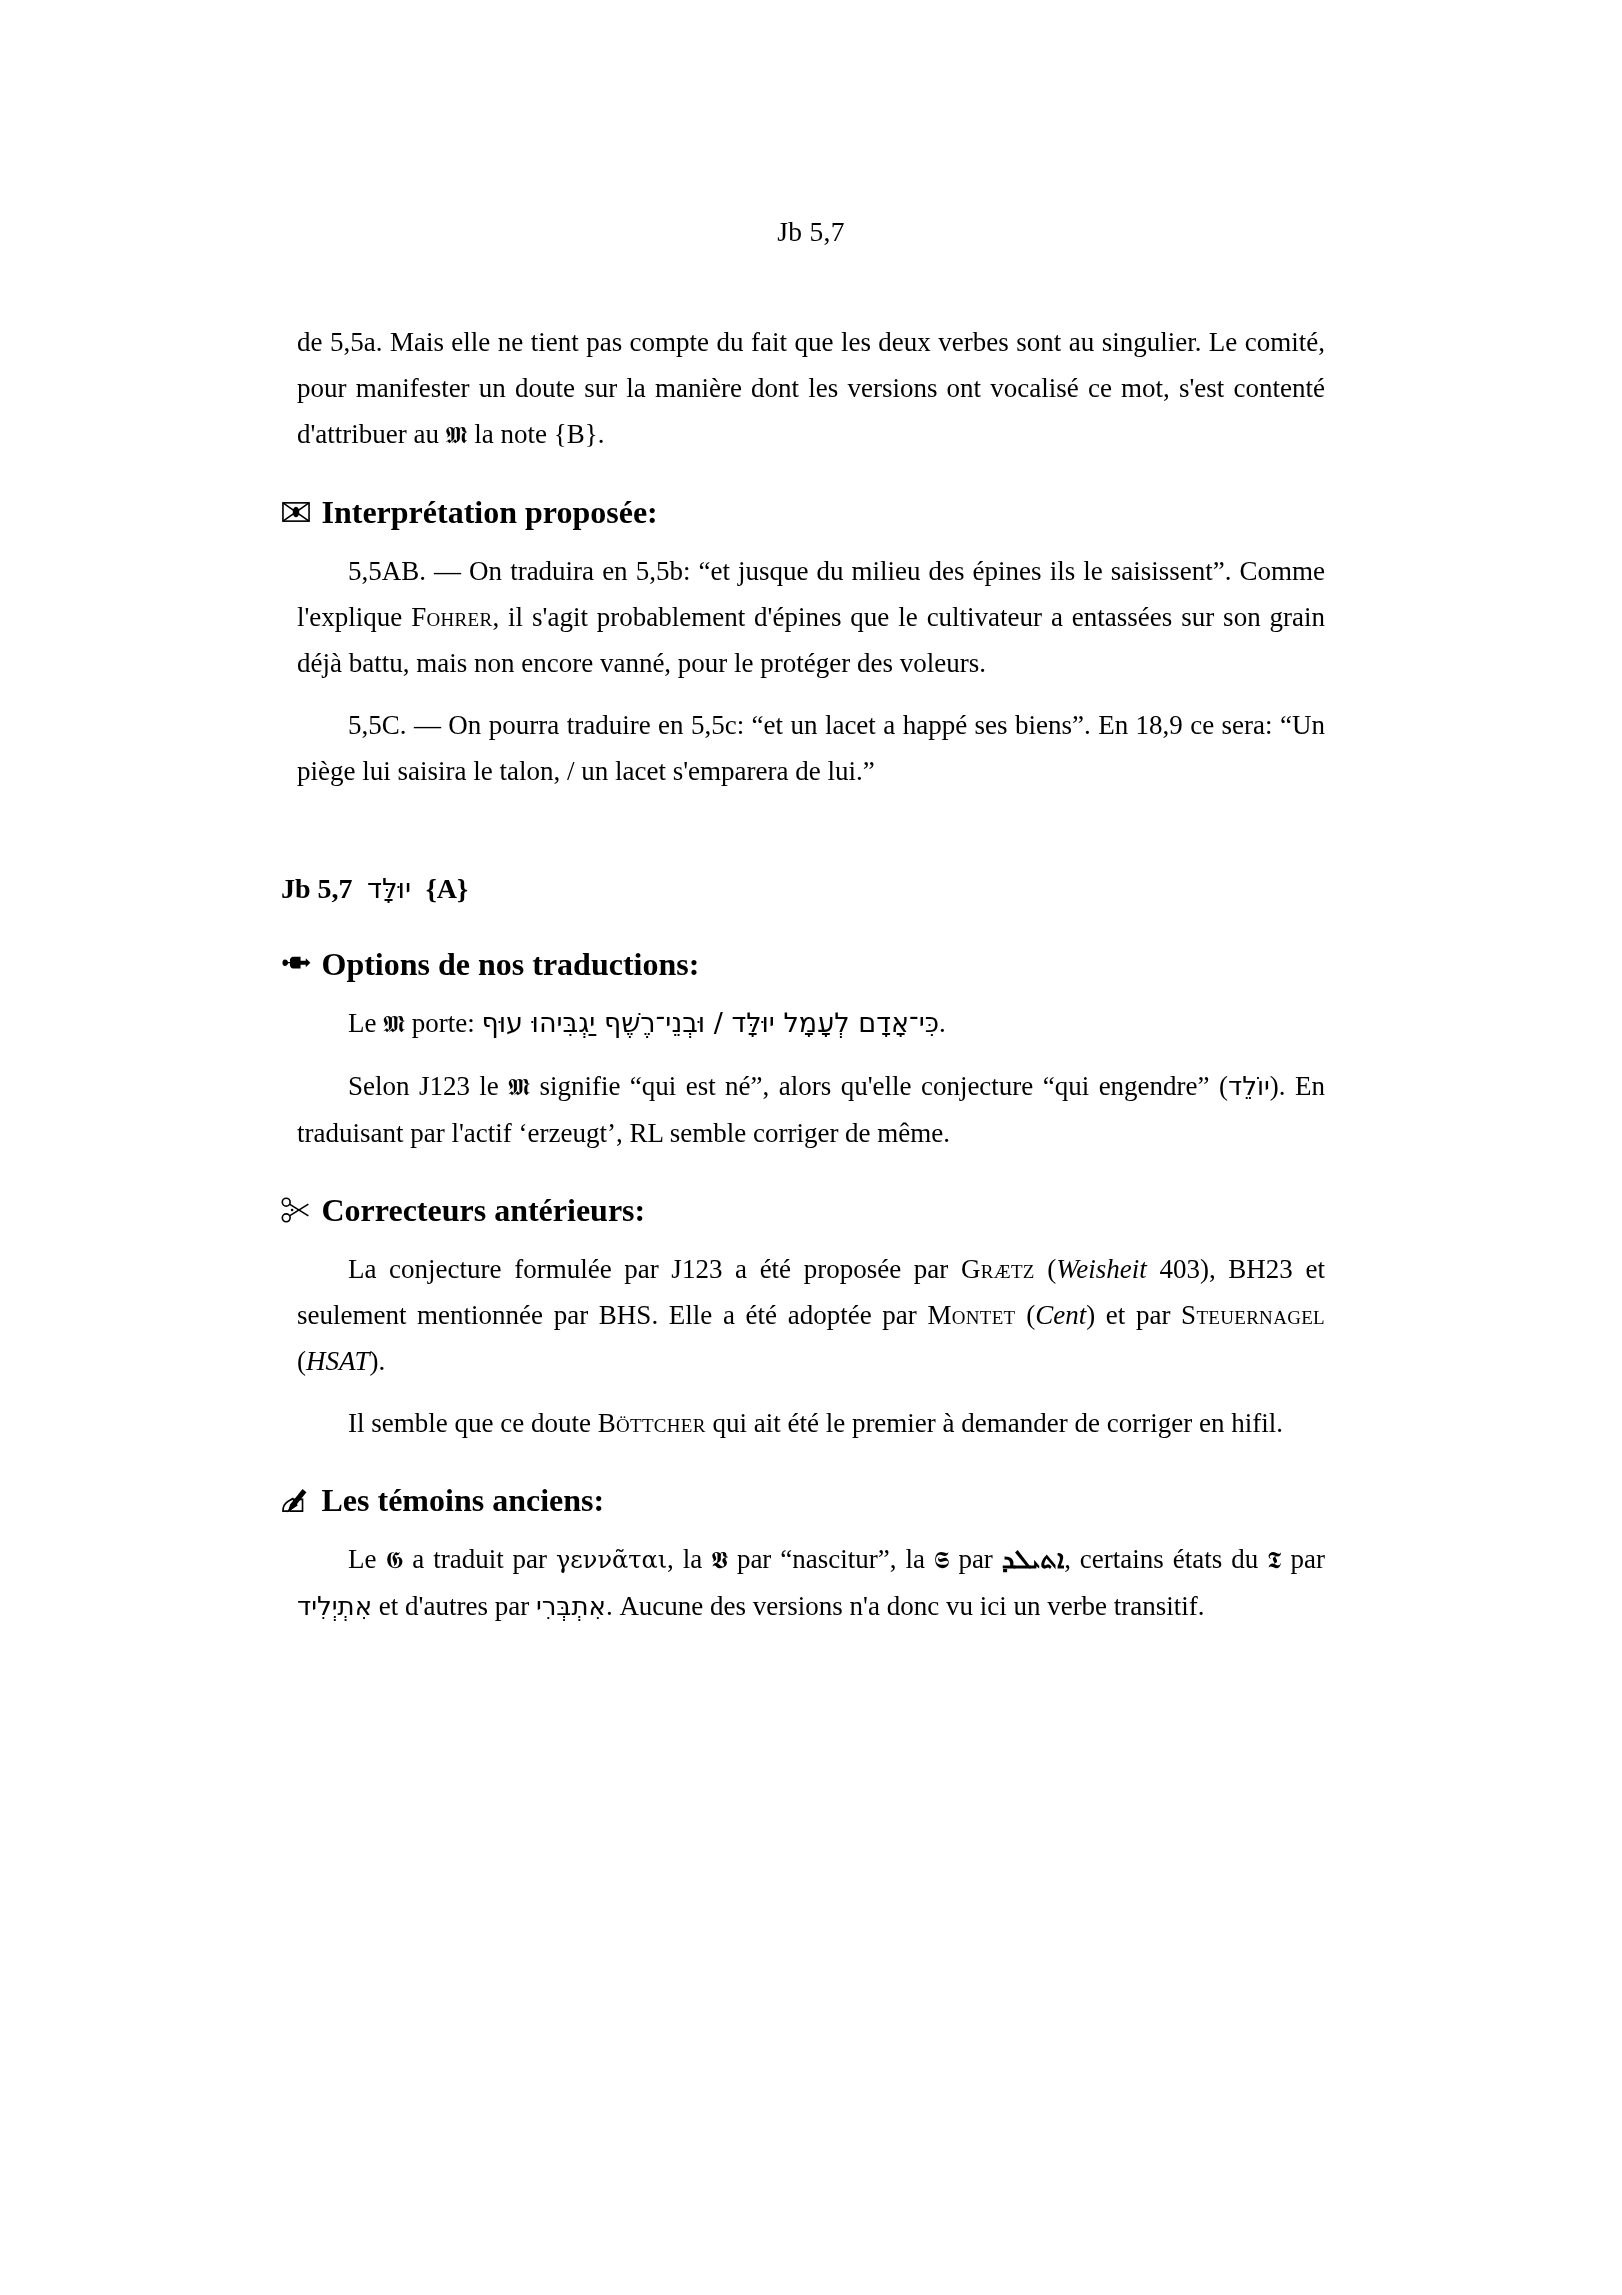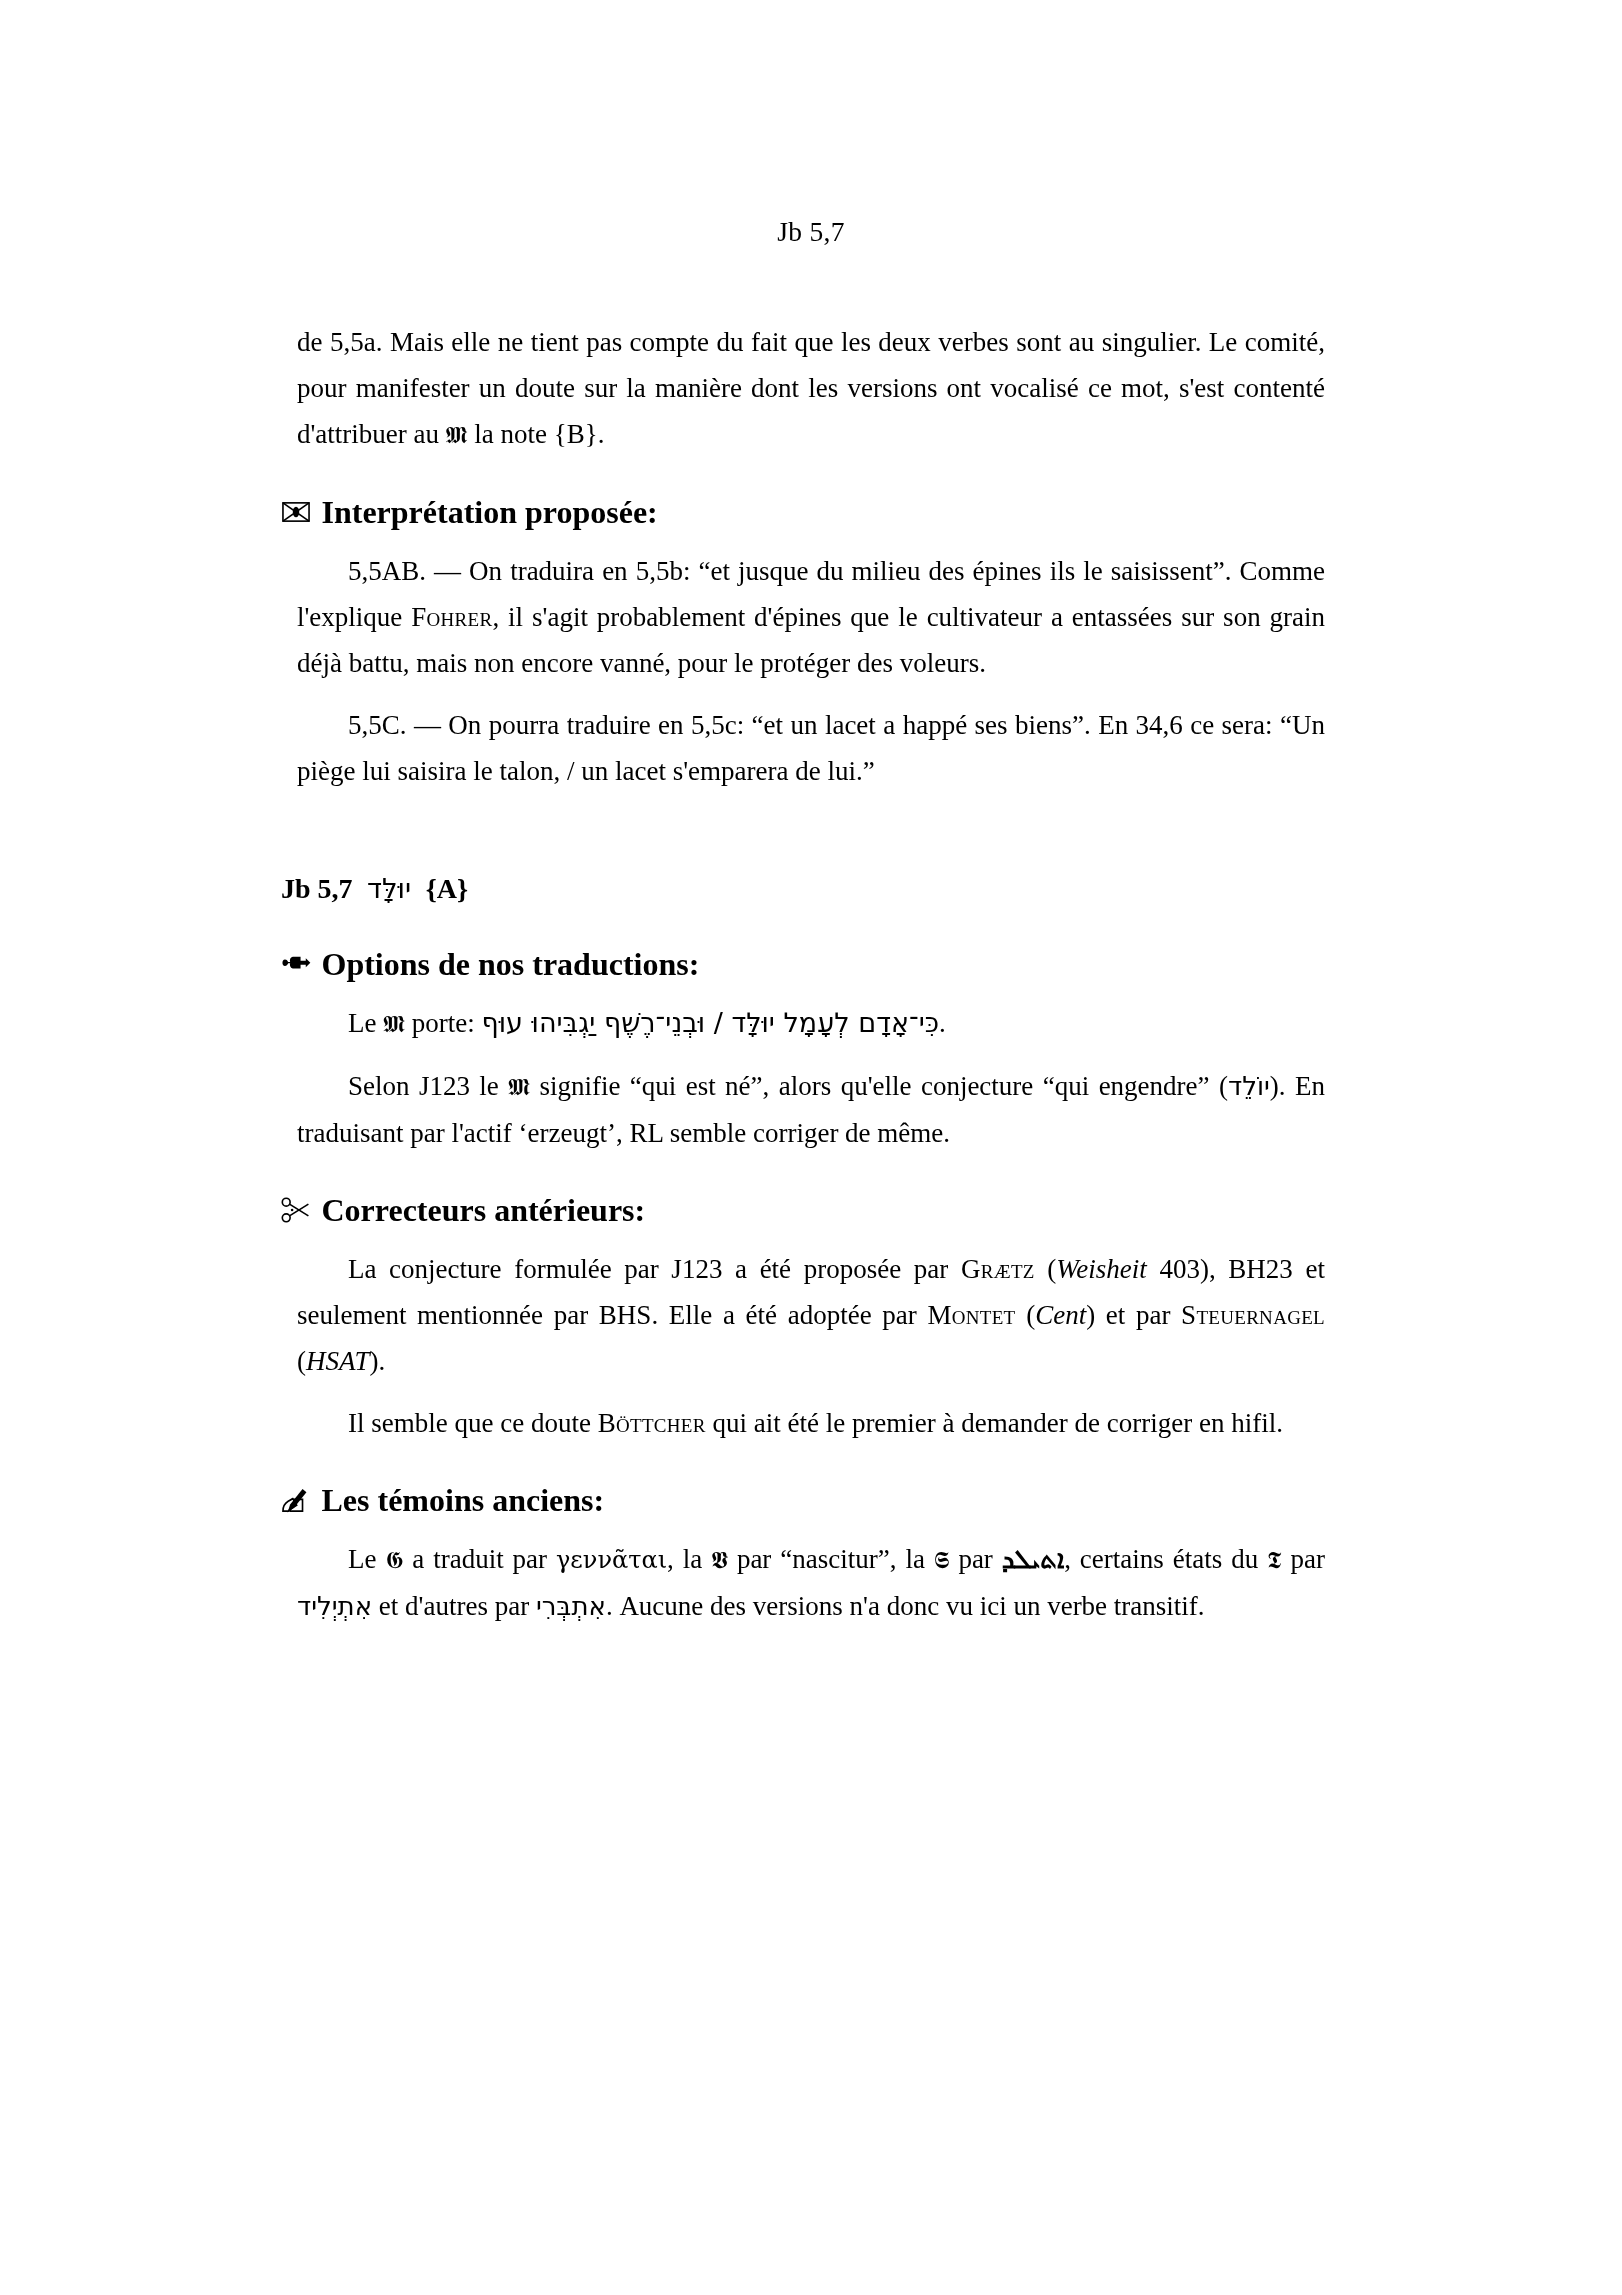--- a/index.html
+++ b/index.html
@@ -126,21 +126,21 @@
           <line x1="3" y1="9" x2="43" y2="37" stroke="#000" stroke-width="2.5"></line>
           <line x1="43" y1="9" x2="3" y2="37" stroke="#000" stroke-width="2.5"></line>
           <ellipse cx="23" cy="23" rx="5" ry="8" fill="#000"></ellipse>
         </svg>
       </span>
       <span>Interprétation proposée:</span>
     </div>
 
     <p class="body indent"><span>5,5AB. — On traduira en 5,5b: “et jusque du milieu des épines ils le saisissent”. Comme l'explique </span><span class="sc">Fohrer</span><span>, il s'agit probablement d'épines que le cultivateur a entassées sur son grain déjà battu, mais non encore vanné, pour le protéger des voleurs.</span></p>
 
-    <p class="body indent">5,5C. — On pourra traduire en 5,5c: “et un lacet a happé ses biens”. En 34,6 ce sera: “Un piège lui saisira le talon, / un lacet s'emparera de lui.”</p>
+    <p class="body indent">5,5C. — On pourra traduire en 5,5c: “et un lacet a happé ses biens”. En 18,9 ce sera: “Un piège lui saisira le talon, / un lacet s'emparera de lui.”</p>
 
     <div class="verse-head">
       <span>Jb 5,7</span>
       <span class="heb-big">יוּלָּד</span>
       <span>{A}</span>
     </div>
 
     <div class="section-head">
       <span class="ic">
         <svg viewBox="0 0 46 46" width="30" height="30" aria-hidden="true">

